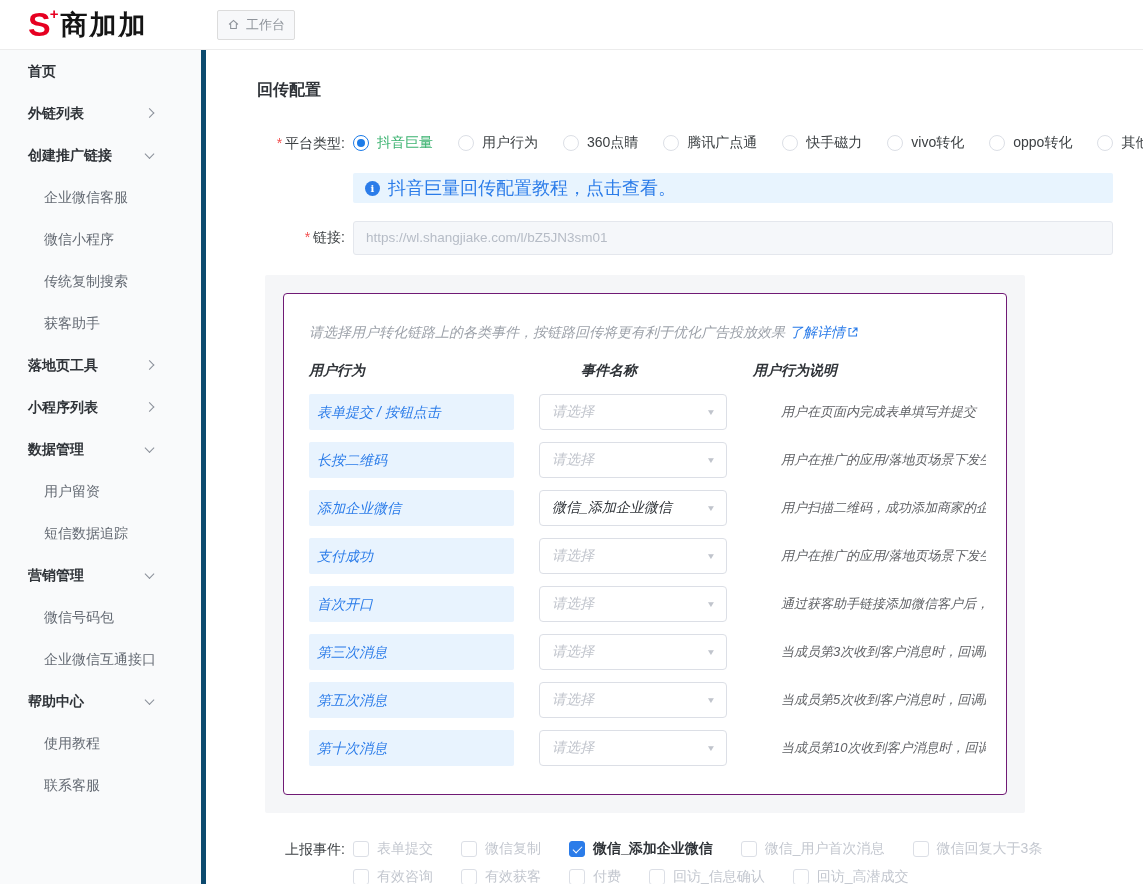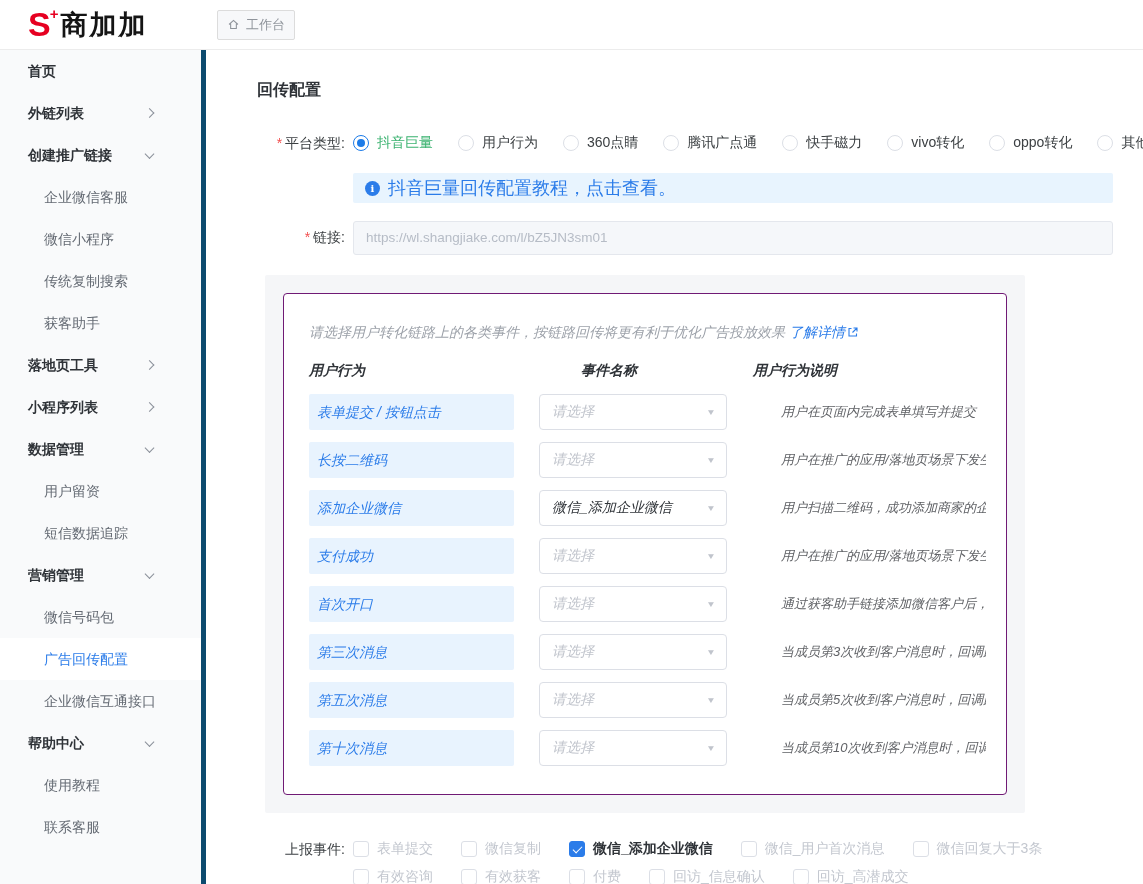--- a/index.html
+++ b/index.html
@@ -129,21 +129,20 @@
     <div class="menu-item sub"><span>微信小程序</span></div>
     <div class="menu-item sub"><span>传统复制搜索</span></div>
     <div class="menu-item sub"><span>获客助手</span></div>
     <div class="menu-item top"><span>落地页工具</span><span class="chev right"></span></div>
     <div class="menu-item top"><span>小程序列表</span><span class="chev right"></span></div>
     <div class="menu-item top"><span>数据管理</span><span class="chev down"></span></div>
     <div class="menu-item sub"><span>用户留资</span></div>
     <div class="menu-item sub"><span>短信数据追踪</span></div>
     <div class="menu-item top"><span>营销管理</span><span class="chev down"></span></div>
     <div class="menu-item sub"><span>微信号码包</span></div>
-    <div class="menu-item sub active"><span>广告回传配置</span></div>
     <div class="menu-item sub"><span>企业微信互通接口</span></div>
     <div class="menu-item top"><span>帮助中心</span><span class="chev down"></span></div>
     <div class="menu-item sub"><span>使用教程</span></div>
     <div class="menu-item sub"><span>联系客服</span></div>
   </aside>
 
   <main class="content">
     <div class="page-title">回传配置</div>
 
     <div class="form-row">

